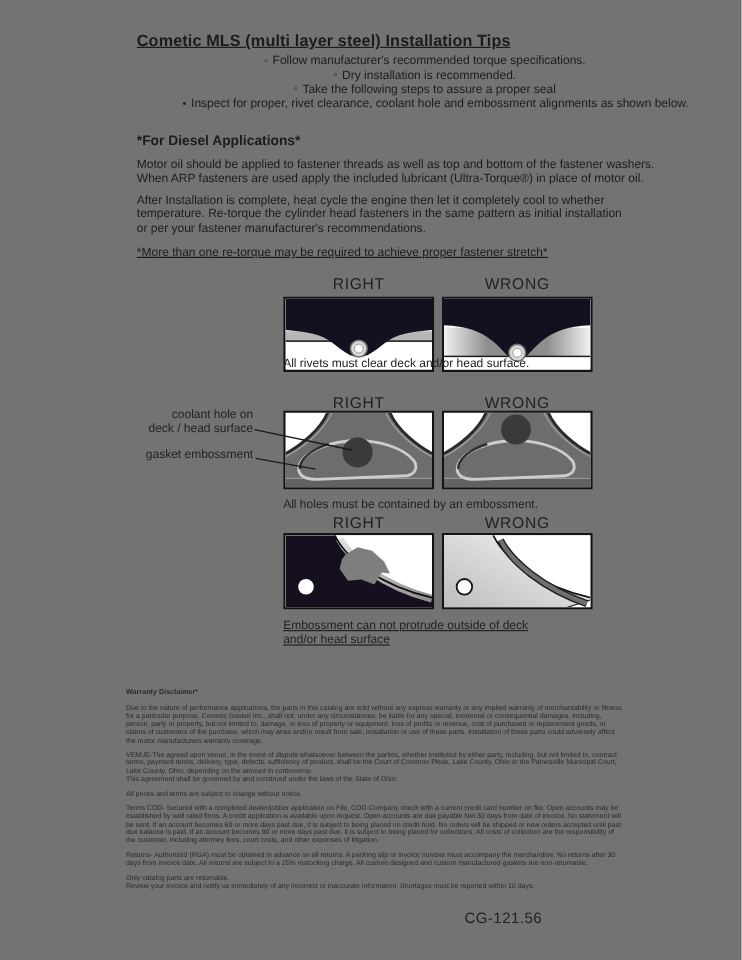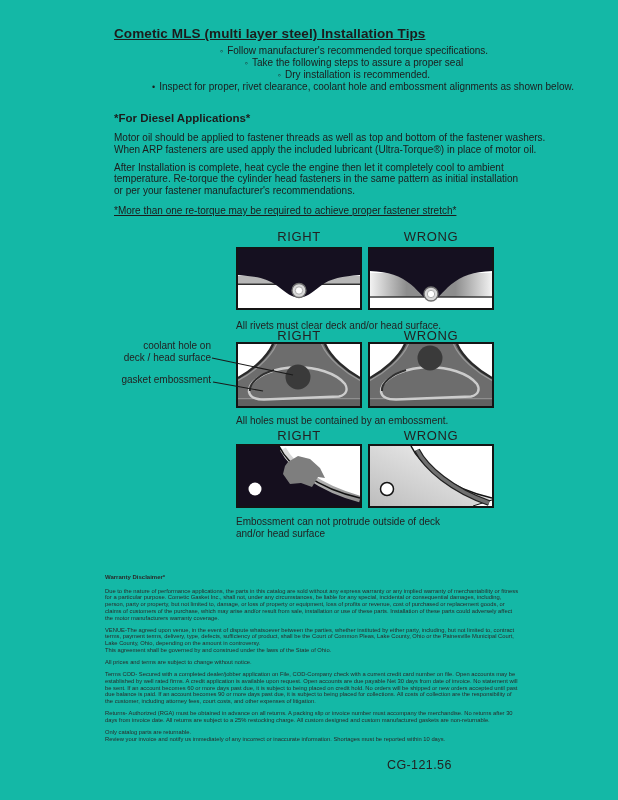--- a/index.html
+++ b/index.html
@@ -1,17 +1,17 @@
 <!DOCTYPE html>
 <html><head>
 <meta charset="utf-8">
 <style>
   html,body{margin:0;padding:0;background:#e8e8e8;}
   .page{
-    position:relative;width:618px;height:800px;background:#14b8a6;
+    position:relative;width:618px;height:800px;background:#737373;
     font-family:"Liberation Sans", sans-serif;color:#1c1c1c;overflow:hidden;
     margin:0 auto;
   }
   .title{
     position:absolute;left:114px;top:26px;font-size:13.5px;font-weight:bold;
     text-decoration:underline;letter-spacing:0.1px;
   }
   .tips{position:absolute;left:104px;top:45px;width:500px;font-size:10px;line-height:11.5px;}
   .tip{white-space:nowrap;text-align:center;}
   .tip .m1{font-size:9px;margin-right:4px;vertical-align:0.5px;}
@@ -35,30 +35,30 @@
 </style>
 </head>
 <body>
 
 <div class="page">
 
   <div class="title">Cometic MLS (multi layer steel) Installation Tips</div>
 
   <div class="tips">
     <div class="tip"><span class="m1">◦</span><span>Follow manufacturer's recommended torque specifications.</span></div>
+    <div class="tip"><span class="m1">◦</span><span>Dry installation is recommended.</span></div>
     <div class="tip"><span class="m1">◦</span><span>Take the following steps to assure a proper seal</span></div>
-    <div class="tip"><span class="m1">◦</span><span>Dry installation is recommended.</span></div>
     <div class="tip sub"><span class="m2">•</span><span>Inspect for proper, rivet clearance, coolant hole and embossment alignments as shown below.</span></div>
   </div>
 
   <div class="bodytext">
     <h2>*For Diesel Applications*</h2>
     <p>Motor oil should be applied to fastener threads as well as top and bottom of the fastener washers.
 When ARP fasteners are used apply the included lubricant (Ultra-Torque®) in place of motor oil.</p>
-    <p>After Installation is complete, heat cycle the engine then let it completely cool to ambient
+    <p>After Installation is complete, heat cycle the engine then let it completely cool to whether
 temperature. Re-torque the cylinder head fasteners in the same pattern as initial installation
 or per your fastener manufacturer's recommendations.</p>
     <p class="note">*More than one re-torque may be required to achieve proper fastener stretch*</p>
   </div>
 
   <div class="diagrams">
 
     <div class="dhead" style="left:236px;top:1px;">RIGHT</div>
     <div class="dhead" style="left:368px;top:1px;">WRONG</div>
 
@@ -84,21 +84,21 @@
         </defs>
         <rect width="122" height="59" fill="#ffffff"></rect>
         <rect y="24" width="122" height="24" fill="url(#g1w)"></rect>
         <rect y="47.4" width="122" height="1.4" fill="#1a1a1a"></rect>
         <rect y="48.8" width="122" height="10.2" fill="#ffffff"></rect>
         <path d="M0,0 H122 V22 C103,23 92,26.5 81,35.5 C72,43 67.5,51.5 61,51.5 C54.5,51.5 50,43 41,35.5 C30,26.5 19,23 0,22 Z" fill="#151020"></path>
         <circle cx="61" cy="45" r="7" fill="#d8d8d8" stroke="#6f6f6f" stroke-width="1.3"></circle>
         <circle cx="61" cy="45" r="3.7" fill="#ffffff" stroke="#9a9a9a" stroke-width="0.8"></circle>
       </svg>
     </div>
-    <div class="dcap" style="left:236px;top:92px;">All rivets must clear deck and/or head surface.</div>
+    <div class="dcap" style="left:236px;top:70px;">All rivets must clear deck and/or head surface.</div>
 
     <div class="dhead" style="left:236px;top:100px;">RIGHT</div>
     <div class="dhead" style="left:368px;top:100px;">WRONG</div>
 
     <div class="dlabel" style="top:112px;">coolant hole on
 deck / head surface</div>
     <div class="dlabel" style="top:146px;">gasket embossment</div>
 
     <div class="dbox" style="left:236px;top:114px;height:62px;">
       <svg width="122" height="62" viewBox="0 0 122 62">
@@ -171,21 +171,21 @@
         <rect width="122" height="60" fill="#ffffff"></rect>
         <path d="M0,0 L41,0 C50,19 78,42 122,53 L122,60 L0,60 Z" fill="url(#g3w)"></path>
         <path d="M41,0 C50,19 78,42 122,52" fill="none" stroke="#141414" stroke-width="1.5"></path>
         <path d="M103,60 L122,60 L122,54 Z" fill="#ffffff"></path>
         <path d="M103,60 L122,54" stroke="#141414" stroke-width="1"></path>
         <path d="M47,4 C56,22 82,44 119,57" fill="none" stroke="#1f1f1f" stroke-width="6"></path>
         <path d="M47,4 C56,22 82,44 119,57" fill="none" stroke="#6f6f6f" stroke-width="3.6"></path>
         <circle cx="17" cy="43" r="6.5" fill="#ffffff" stroke="#141414" stroke-width="1.5"></circle>
       </svg>
     </div>
-    <div class="dcap" style="left:236px;top:288px;">Embossment can not protrude outside of deck
+    <div class="dcap" style="left:236px;top:288px;text-decoration:underline;">Embossment can not protrude outside of deck
 and/or head surface</div>
 
   </div>
 
   <div class="legal">
     <h3>Warranty Disclaimer*</h3>
     <p>Due to the nature of performance applications, the parts in this catalog are sold without any express warranty or any implied warranty of merchantability or fitness for a particular purpose.  Cometic Gasket Inc., shall not, under any circumstances, be liable for any special, incidental or consequential damages, including, person, party or property, but not limited to, damage, or loss of property or equipment, loss of profits or revenue, cost of purchased or replacement goods, or claims of customers of the purchase, which may arise and/or result from sale, installation or use of these parts.  Installation of these parts could adversely affect the motor manufacturers warranty coverage.</p>
     <p>VENUE-The agreed upon venue, in the event of dispute whatsoever between the parties, whether instituted by either party, including, but not limited to, contract terms, payment terms, delivery, type, defects, sufficiency of product, shall be the Court of Common Pleas, Lake County, Ohio or the Painesville Municipal Court, Lake County, Ohio, depending on the amount in controversy.
 This agreement shall be governed by and construed under the laws of the State of Ohio.</p>
     <p>All prices and terms are subject to change without notice.</p>

